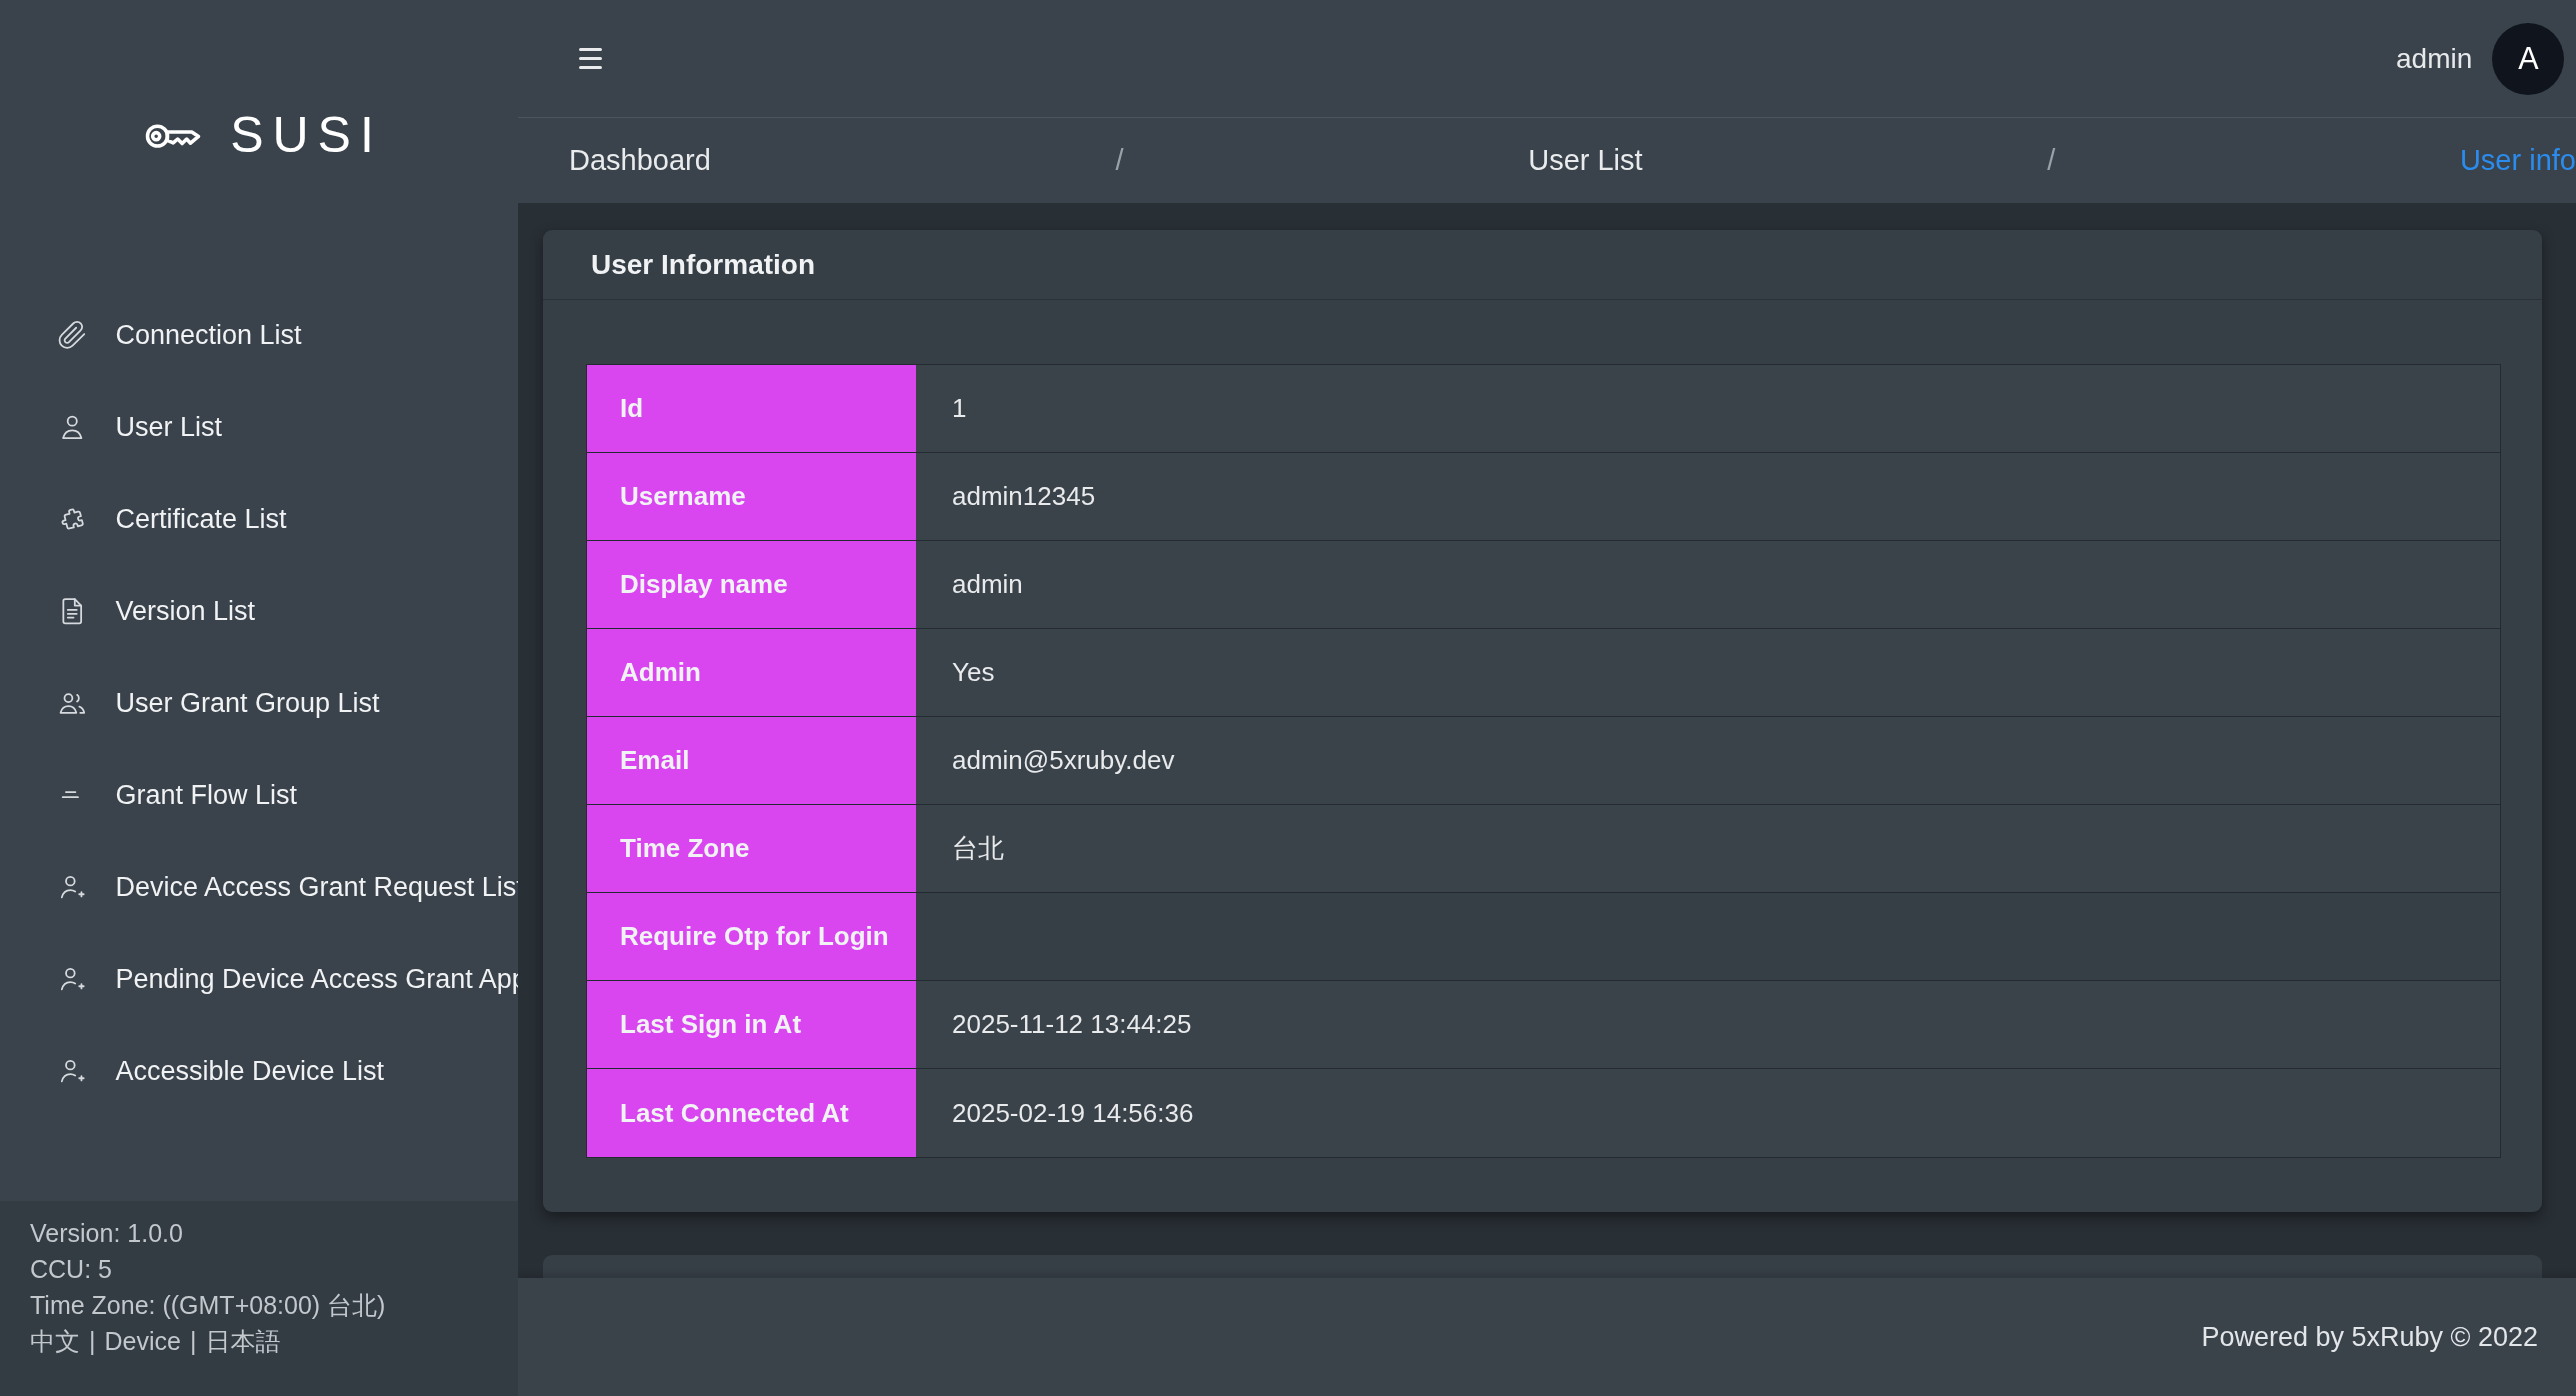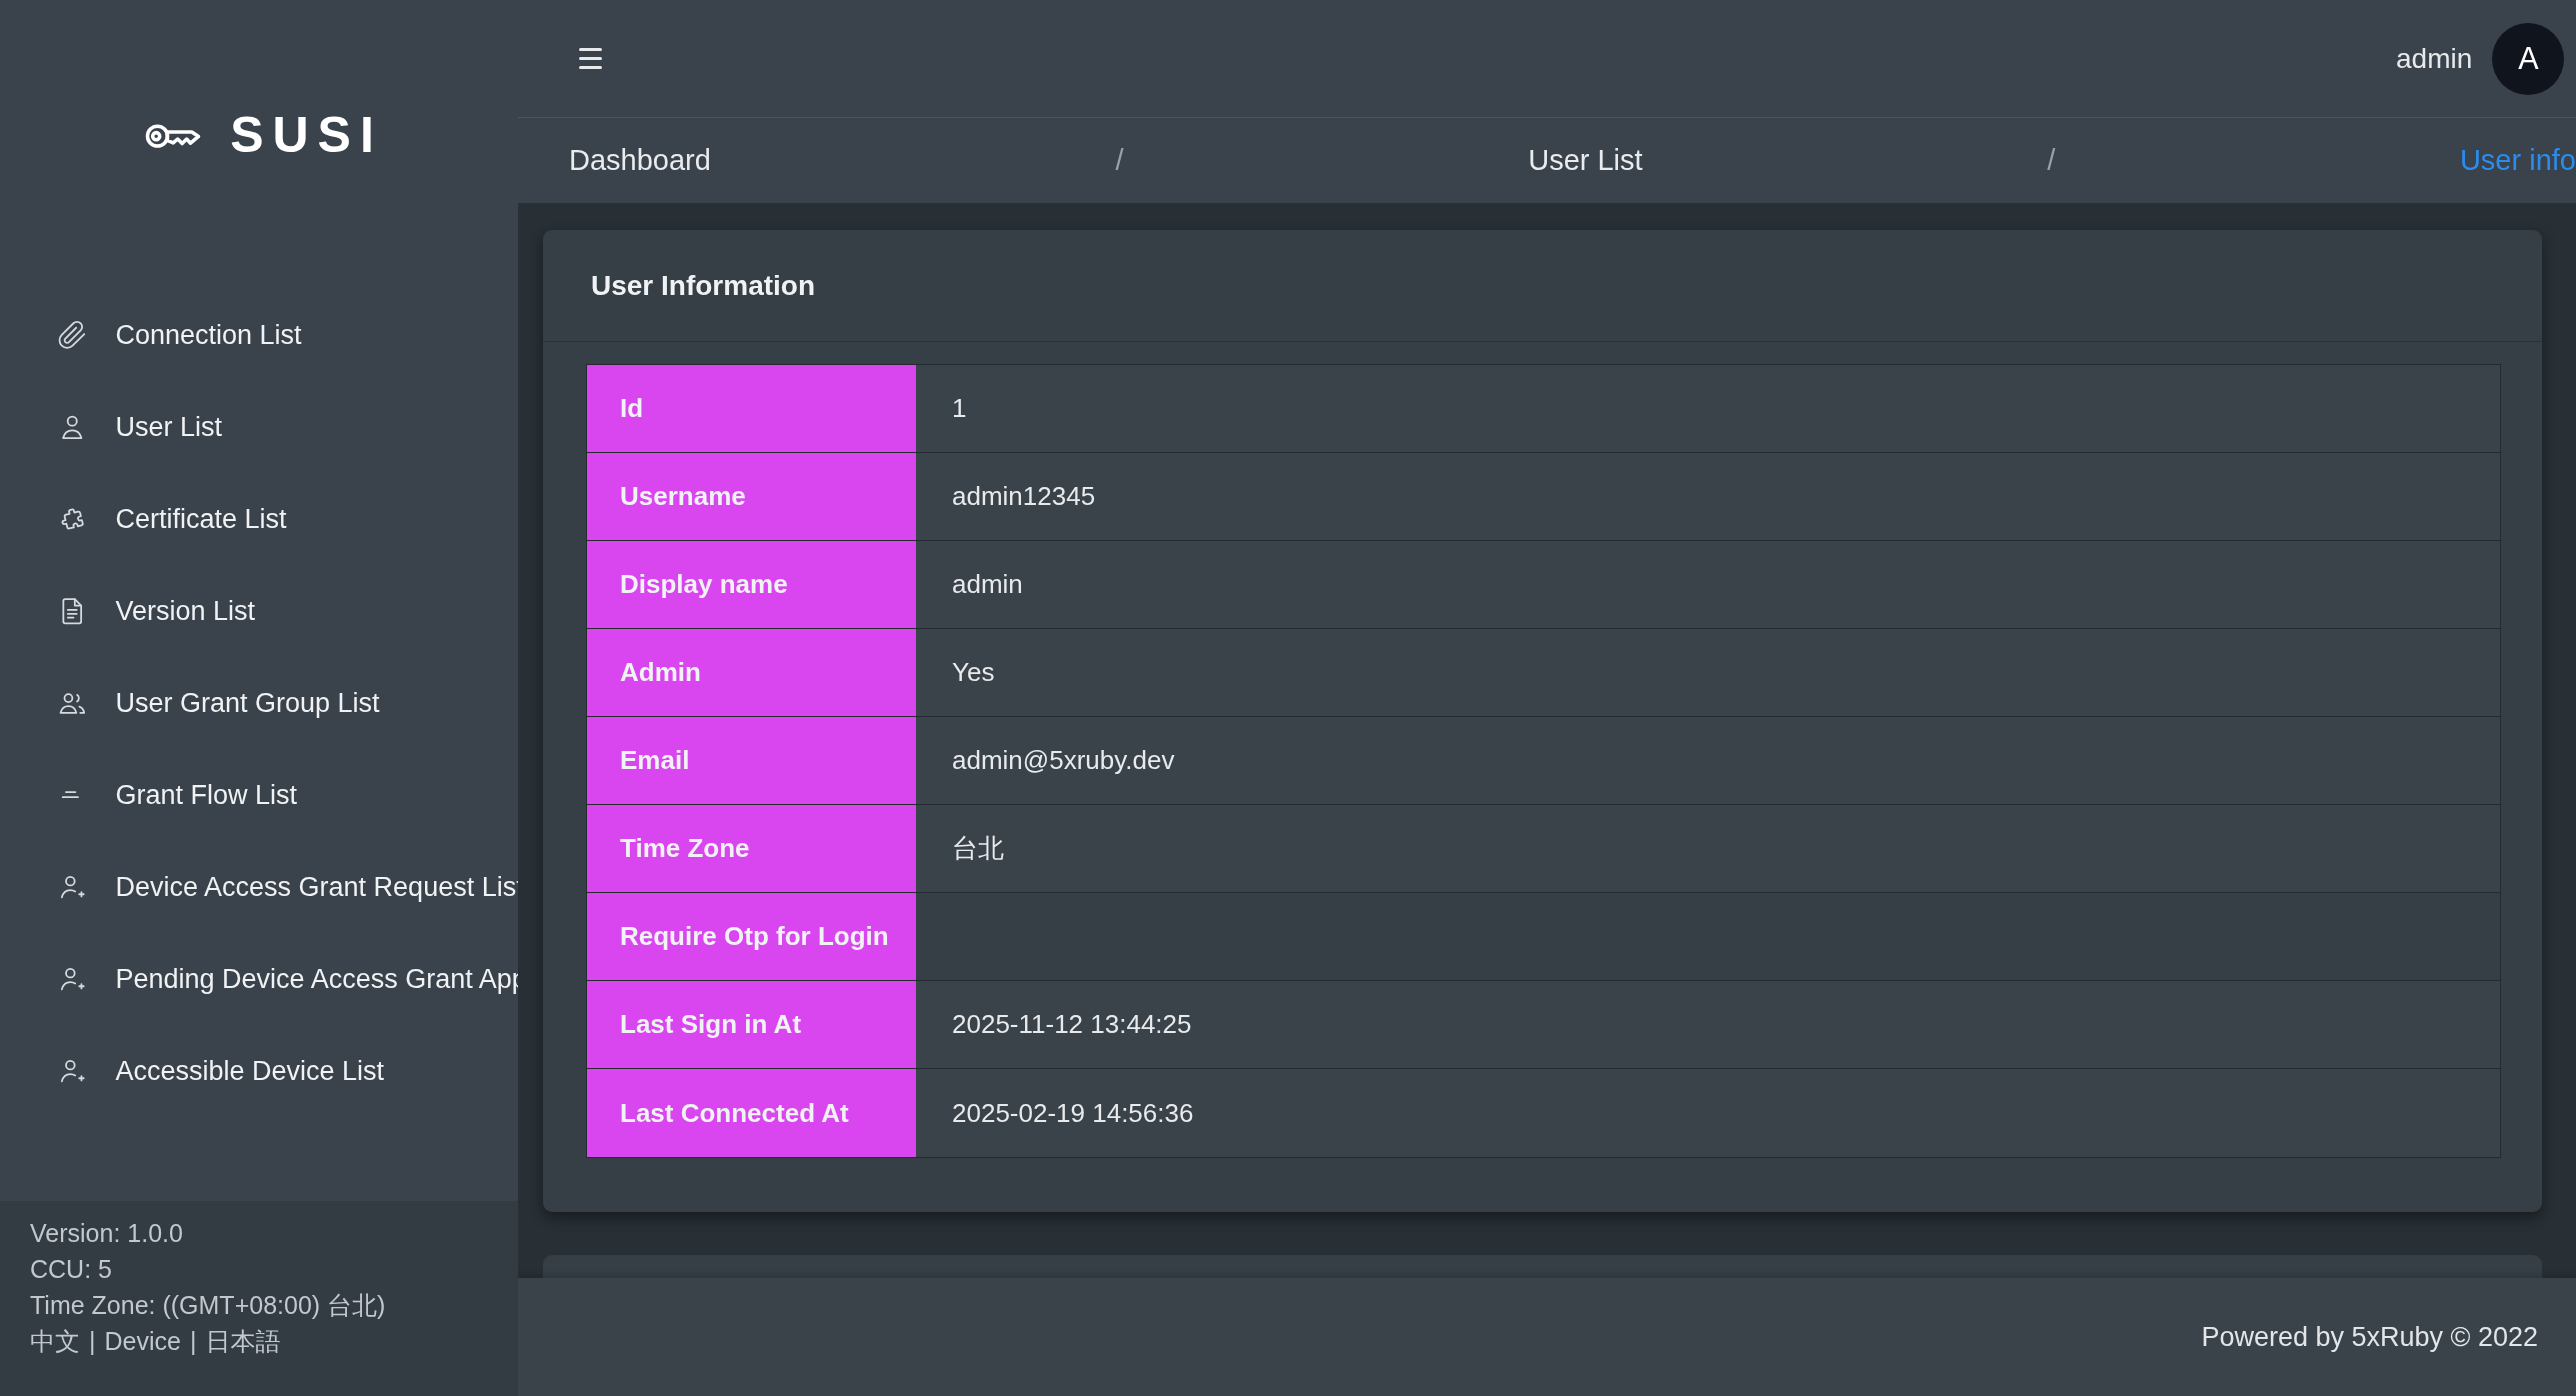--- a/index.html
+++ b/index.html
@@ -16,21 +16,21 @@
   
   .sidebar {
     position:absolute; left:0; top:0; width:518px; height:1397px;
     background:#3a434b; z-index:4; overflow:hidden;
   }
   .logo {
     position:absolute; top:90px; left:0; width:518px; height:90px;
     display:flex; align-items:center; justify-content:center; gap:18px;
   }
   .logo-text {
-    font-size:50px; font-weight:bold; letter-spacing:9px; color:#ffffff;
+    font-size:50px; font-weight:normal; letter-spacing:9px; color:#ffffff;
   }
   .menu { position:absolute; top:289px; left:0; width:518px; }
   .menu-item {
     height:92px; display:flex; align-items:center;
     padding-left:57px; gap:28px; cursor:pointer;
     white-space:nowrap; overflow:hidden;
   }
   .menu-item .mi-icon { flex:0 0 auto; color:#d6dade; }
   .menu-item .mi-label { font-size:27px; color:#f1f2f4; }
   .sidebar-footer {
@@ -73,21 +73,21 @@
   .main {
     position:absolute; left:518px; top:203px; width:2058px; height:1194px;
     background:#282f35; z-index:1;
   }
   .card {
     position:absolute; left:25px; top:27px; width:1999px; height:982px;
     background:#363e46; border-radius:9px;
     box-shadow:0 5.4px 12.6px rgba(0,0,0,0.4);
   }
   .card-header {
-    height:112px; border-bottom:1.8px solid #2b3138;
+    height:70px; border-bottom:1.8px solid #2b3138;
     display:flex; align-items:center; padding-left:48px;
   }
   .card-title { font-size:28px; font-weight:bold; color:#f0f2f4; }
   .info-table {
     position:absolute; left:43px; top:134px; width:1915px;
     border:1.8px solid #242a30;
   }
   .trow { display:flex; height:88px; border-bottom:1.8px solid #242a30; }
   .trow:last-child { border-bottom:none; }
   .tcell-label {

